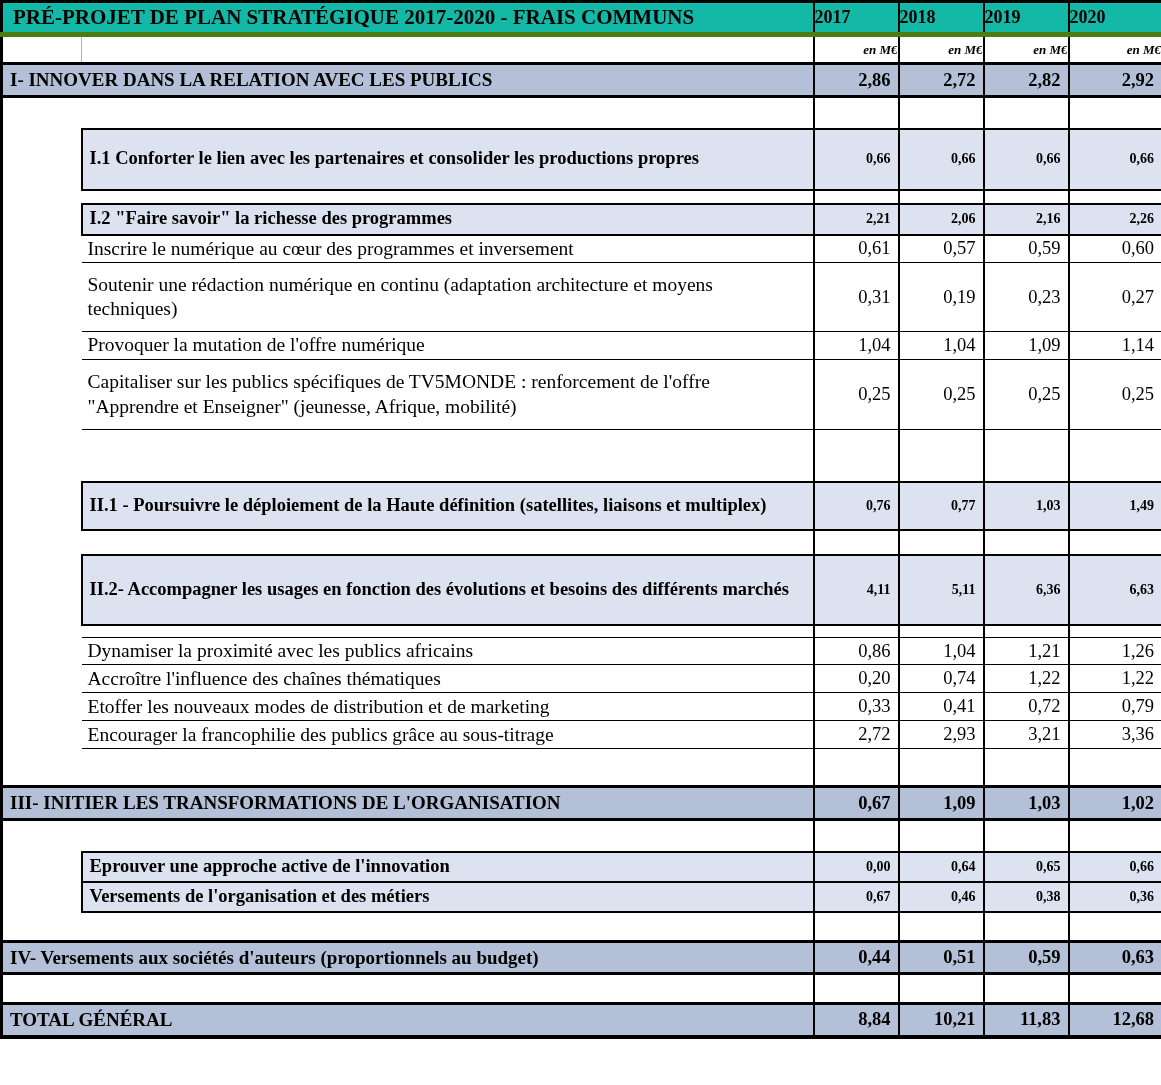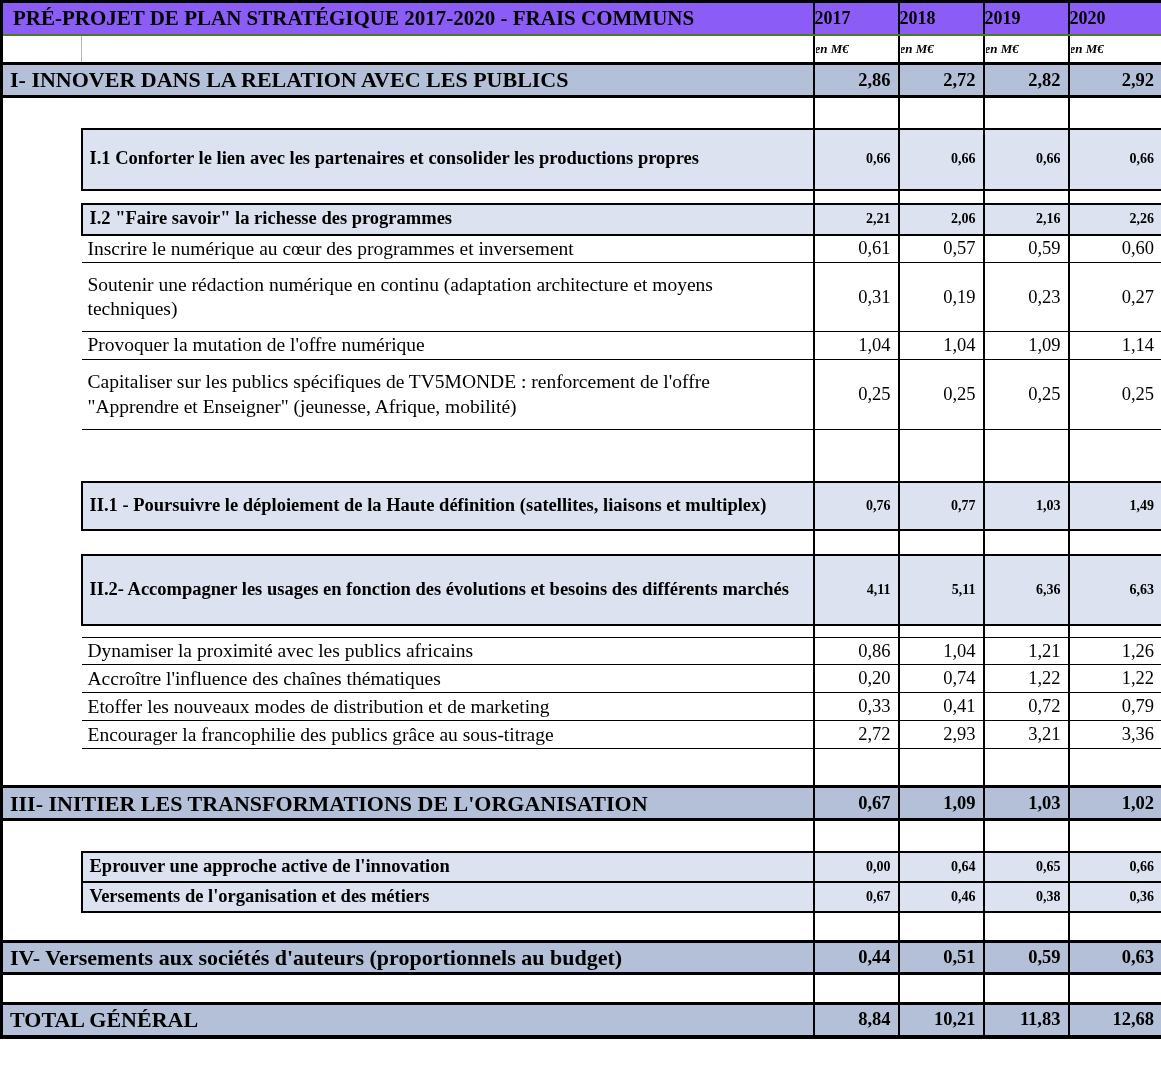--- a/index.html
+++ b/index.html
@@ -21,37 +21,37 @@
 
   col.c-ind  { width: 80px; }
   col.c-lbl  { width: 732px; }
   col.c-y    { width: 85px; }
   col.c-y4   { width: 94px; }
 
   
   .v { border-left: 2px solid #000; border-right: 2px solid #000; }
 
   
-  .r-title td { background: #8b5cf6; border-bottom: 2px solid #4d7c0f; }
+  .r-title td { background: #14b8a6; border-bottom: 5px solid #4d7c0f; }
   .t-title { font-weight: bold; font-size: 21px; padding-left: 10px; line-height: 1; }
   .t-year  { font-weight: bold; font-size: 18px; text-align: left; }
 
   
   .r-unit td { background: #fff; border-bottom: 3px solid #000; }
   .u-ind { border-right: 1px solid #b5b5b5; }
-  .u-val { font-style: italic; font-weight: bold; font-size: 13px; text-align: left; border-radius: 6px; }
+  .u-val { font-style: italic; font-weight: bold; font-size: 13px; text-align: right; border-radius: 6px; }
 
   
   .r-section td, .r-total td {
     background: #b3c0d7;
     border-top: 3px solid #000;
     border-bottom: 3px solid #000;
     font-weight: bold;
   }
-  .r-section .lbl, .r-total .lbl { font-size: 22px; padding-left: 7px; line-height: 1.05; }
+  .r-section .lbl, .r-total .lbl { font-size: 19px; padding-left: 7px; line-height: 1.05; }
   .r-section .val, .r-total .val { font-size: 18.5px; }
 
   
   .r-sub .ind { background: #fff; }
   .r-sub .lbl {
     background: #dce2ef;
     border: 2px solid #000;
     font-weight: bold;
     font-size: 18.5px;
     line-height: 1.28;

